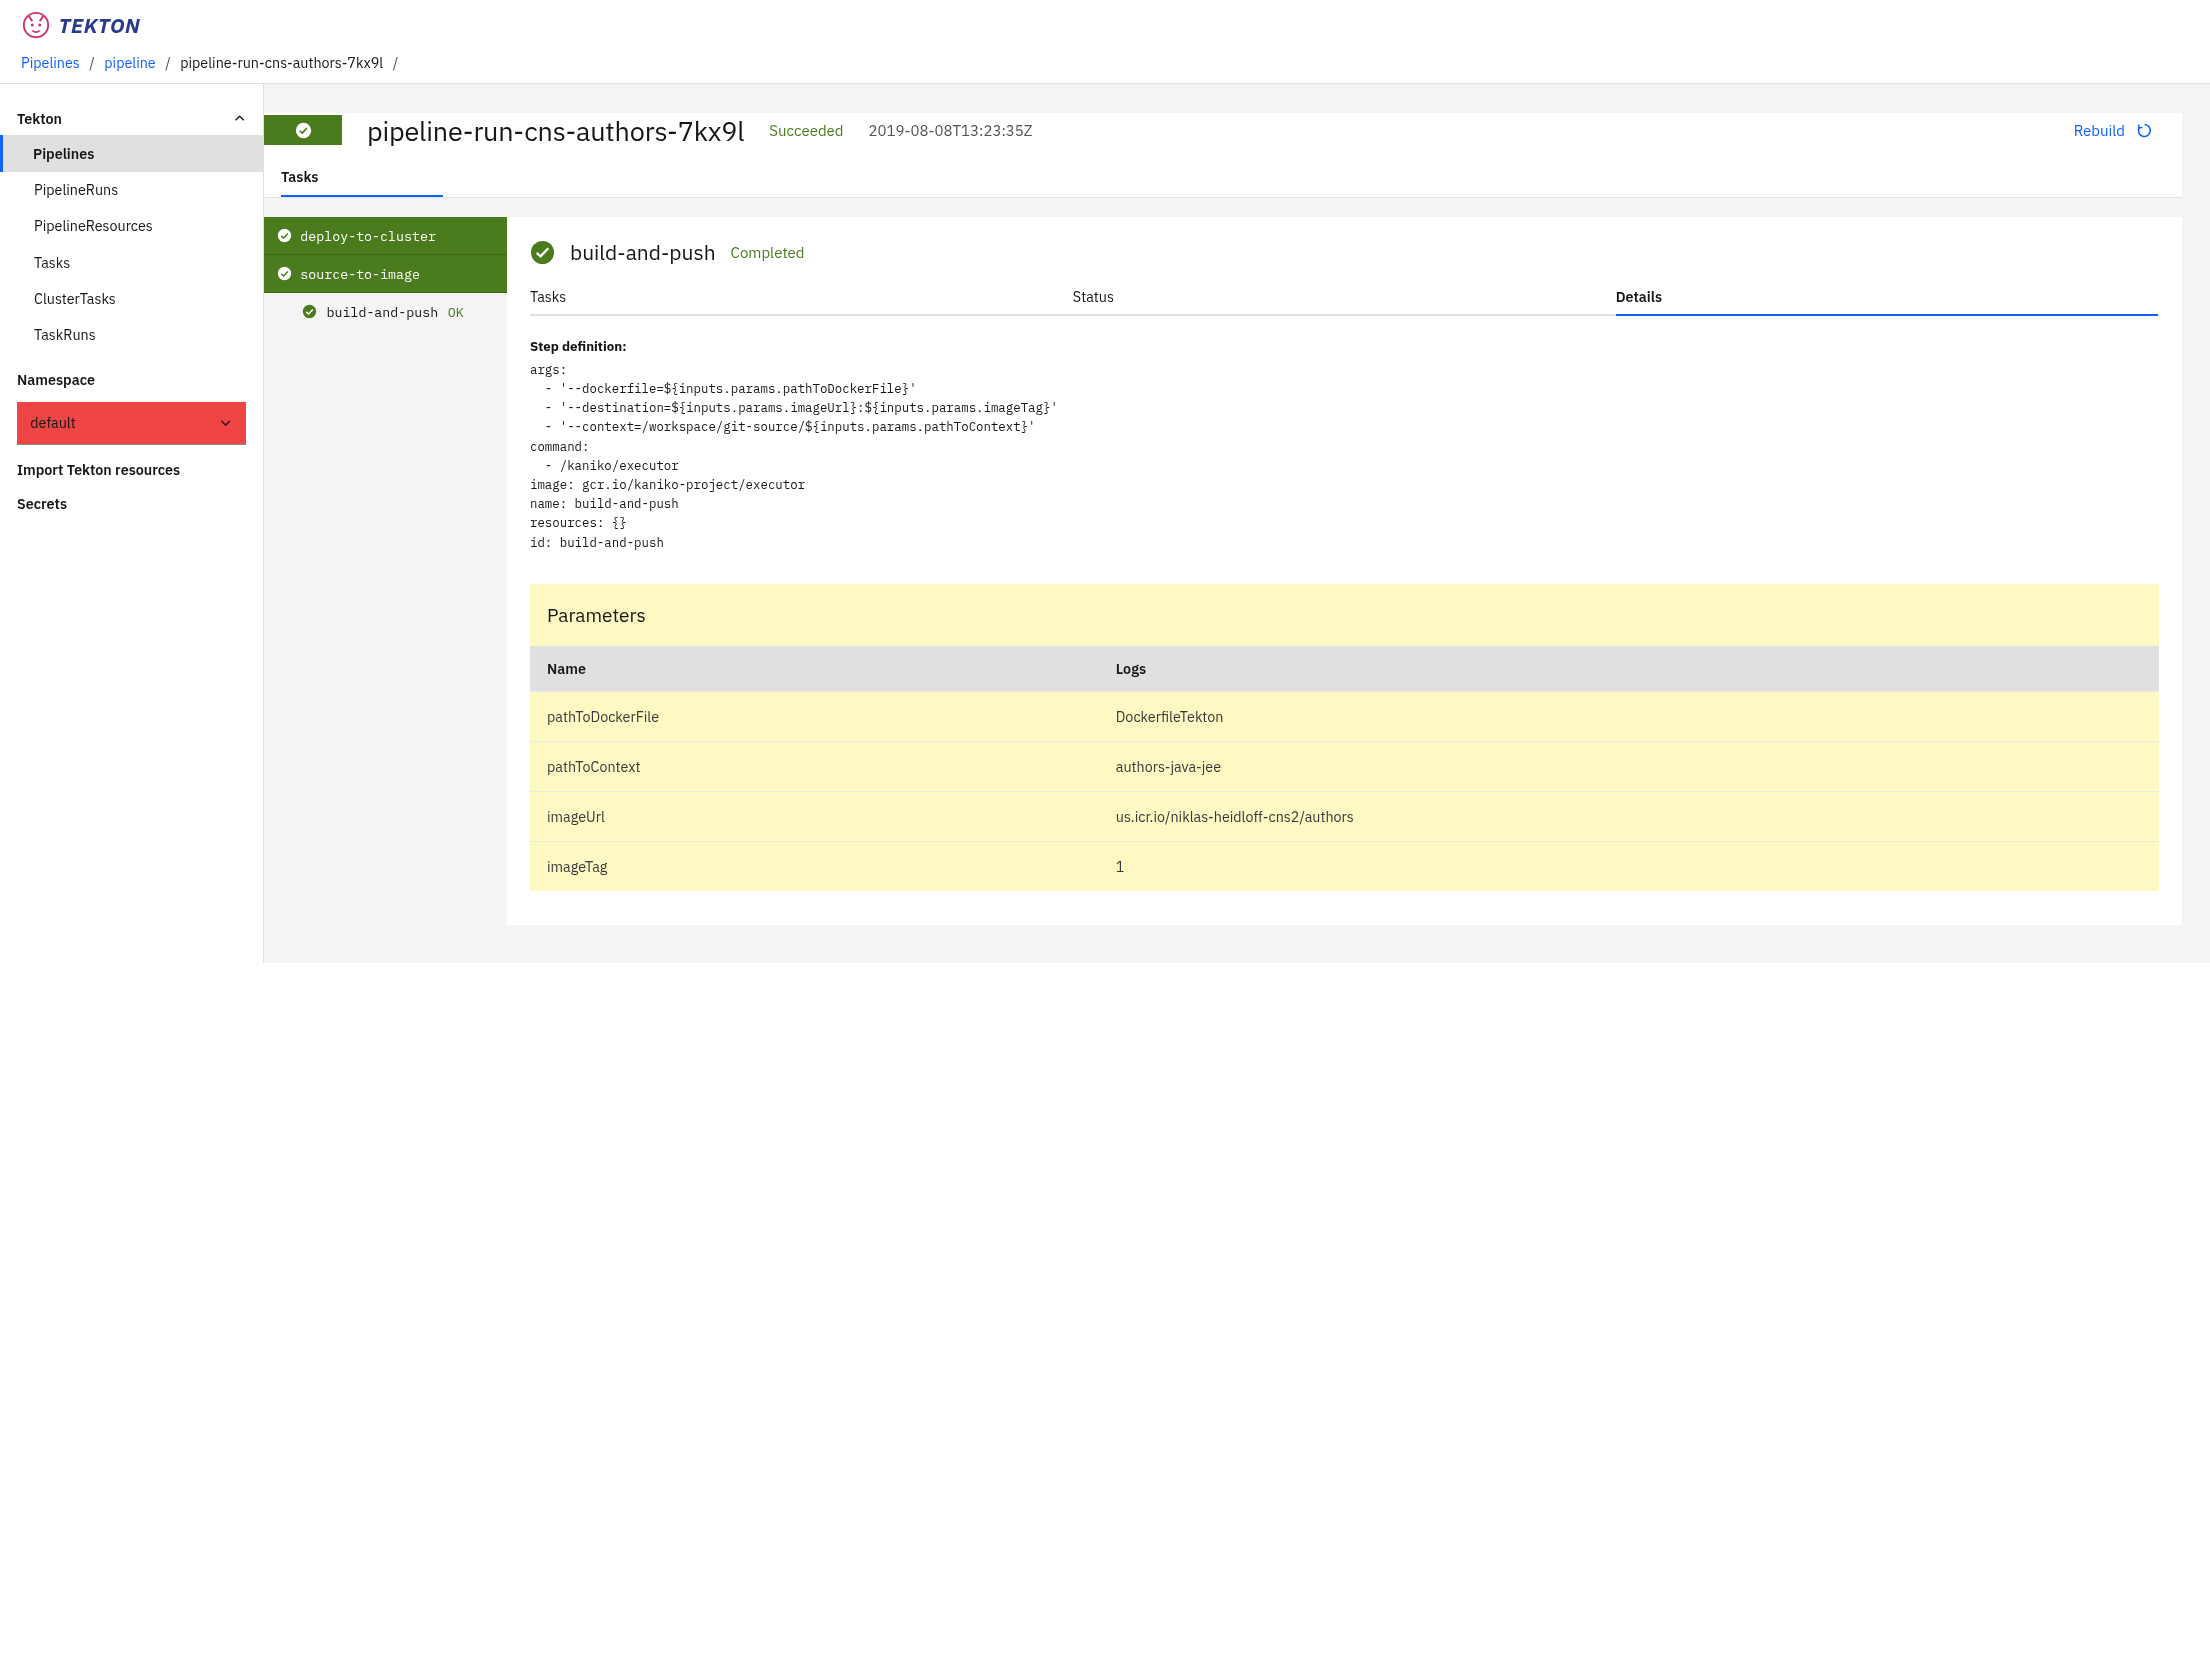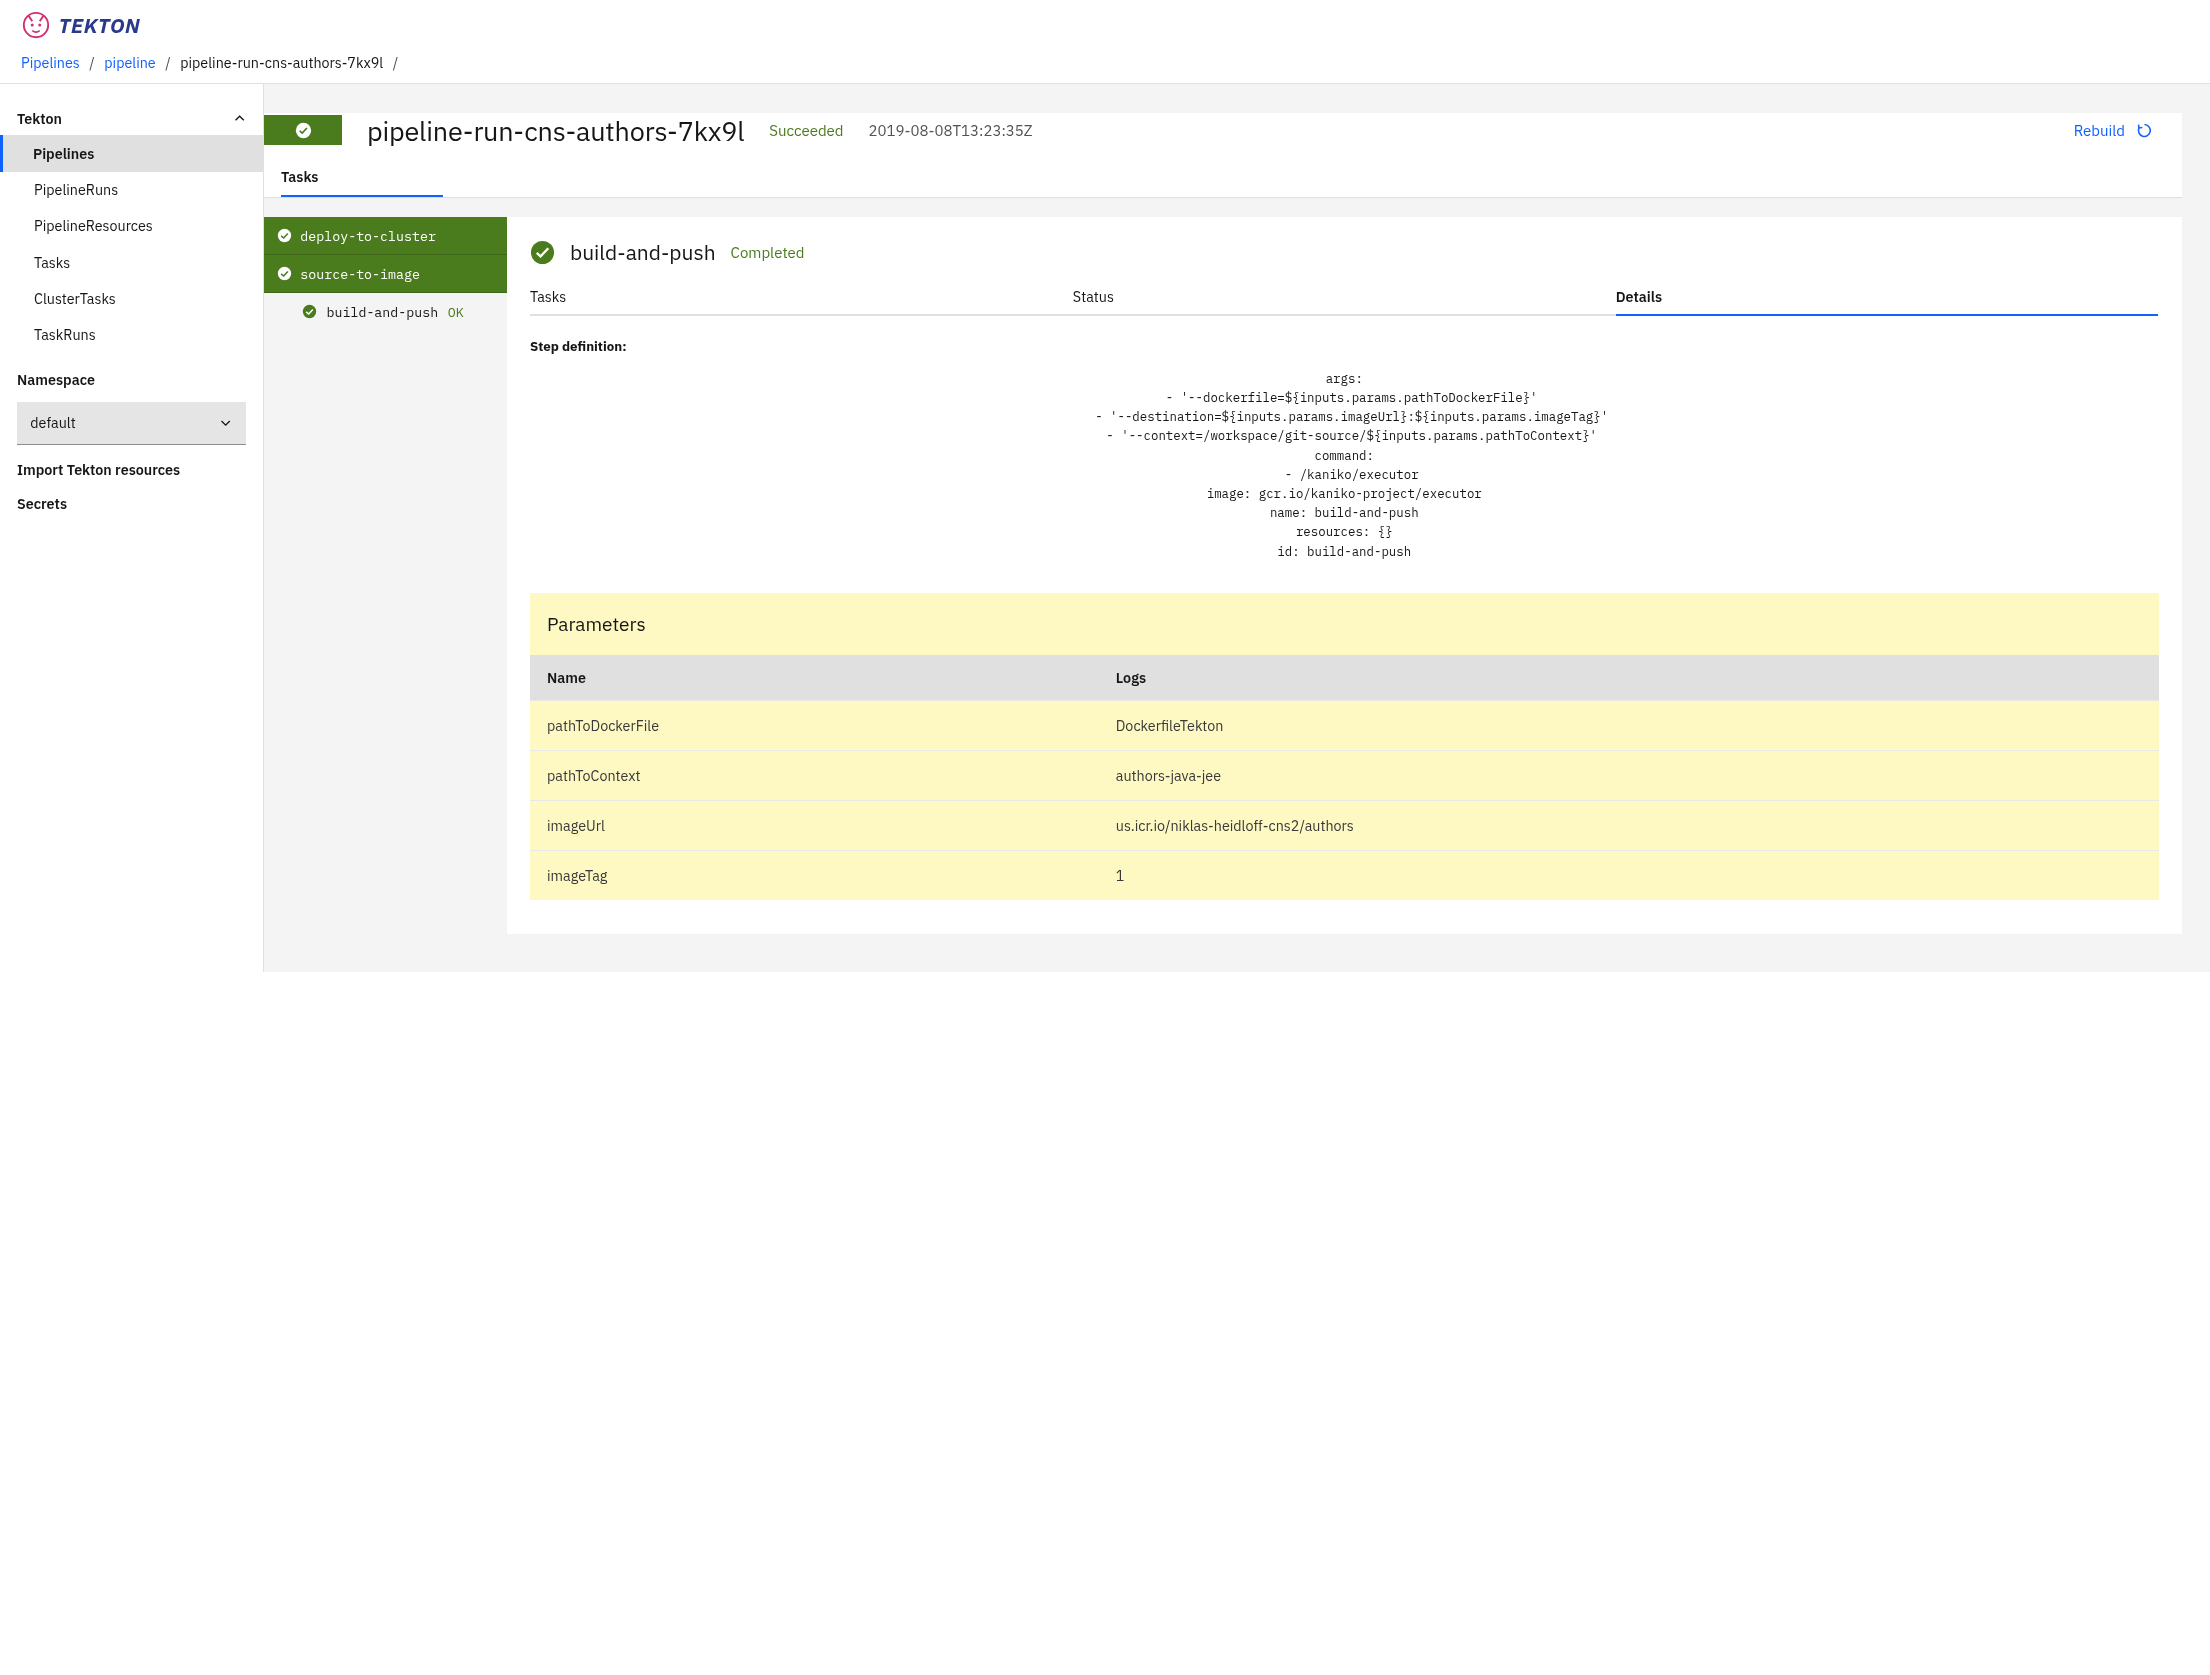--- a/index.html
+++ b/index.html
@@ -19,21 +19,21 @@
 .shell { display: flex; }
 .sidebar { width: 264px; min-width: 264px; border-right: 1px solid #e0e0e0; padding-top: 17px; padding-bottom: 38px; }
 .content { flex: 1; background: #f4f4f4; padding: 28.5px 28.5px 38px 0; }
 
 
 .side-group-header { display: flex; justify-content: space-between; align-items: center; padding: 7.6px 17px 7.6px 17px; font-size: 14.3px; font-weight: 600; cursor: pointer; }
 .side-list { list-style: none; }
 .side-item { padding: 8.6px 17px 8.6px 34px; font-size: 14.3px; color: #161616; cursor: pointer; }
 .side-item.active { background: #e0e0e0; border-left: 3.8px solid #0f62fe; padding-left: 30px; font-weight: 600; }
 .side-section-label { font-size: 14.3px; font-weight: 600; padding: 17px 17px 5.7px 17px; }
-.ns-select { margin: 7.6px 17px 0 17px; background: #e5e5e5; padding: 11.4px 13.3px; display: flex; justify-content: space-between; align-items: center; cursor: pointer; border-bottom: 1px solid #8d8d8d; }
+.ns-select { margin: 7.6px 17px 0 17px; background: #ef4444; padding: 11.4px 13.3px; display: flex; justify-content: space-between; align-items: center; cursor: pointer; border-bottom: 1px solid #8d8d8d; }
 .ns-select-label { font-size: 14.3px; }
 .side-link { padding: 15px 17px 0 17px; font-size: 14.3px; font-weight: 600; cursor: pointer; }
 
 .chev { width: 13.3px; height: 13.3px; }
 
 
 .run-card { background: #fff; margin-left: 0; }
 .run-header { display: flex; align-items: center; gap: 25px; padding: 0 28.5px 0 0; }
 .status-chip { background: #4a7b1c; color: #fff; width: 78px; height: 30px; display: flex; align-items: center; justify-content: center; }
 .check-circle { width: 17px; height: 17px; }
@@ -64,21 +64,21 @@
 .step-header { display: flex; align-items: center; gap: 15px; }
 .step-title { font-size: 21px; font-weight: 400; }
 .step-status { font-size: 15px; color: #4a7b1c; }
 .step-check { width: 25px; height: 25px; }
 
 .sub-tabs { display: flex; margin-top: 13.3px; }
 .sub-tab { flex: 1; text-align: left; padding: 7.6px 0 7.6px 0; font-size: 14.3px; color: #161616; border-bottom: 2.9px solid #e0e0e0; cursor: pointer; }
 .sub-tab.active { border-bottom-color: #0f62fe; font-weight: 600; }
 
 .step-def-label { font-size: 13.3px; font-weight: 700; margin-top: 21px; }
-.yaml { font-family: "IBM Plex Mono", Menlo, monospace; font-size: 12.4px; line-height: 1.55; white-space: pre; margin-top: 14px; color: #161616; overflow-x: auto; text-align: center; }
+.yaml { font-family: "IBM Plex Mono", Menlo, monospace; font-size: 12.4px; line-height: 1.55; white-space: pre; margin-top: 5px; color: #161616; overflow-x: auto; }
 
 .params-box { margin-top: 32px; background: #fef9c3; }
 .params-title { font-size: 19px; font-weight: 400; padding: 19px 17px; }
 .params-table { width: 100%; border-collapse: collapse; }
 .params-table th { text-align: left; background: #e0e0e0; padding: 13.3px 17px; font-size: 14.3px; font-weight: 600; }
 .params-table td { padding: 15px 17px; font-size: 14.3px; border-top: 1px solid #e8e8e8; color: #393939; }
 </style>
 </head>
 <body>
 

